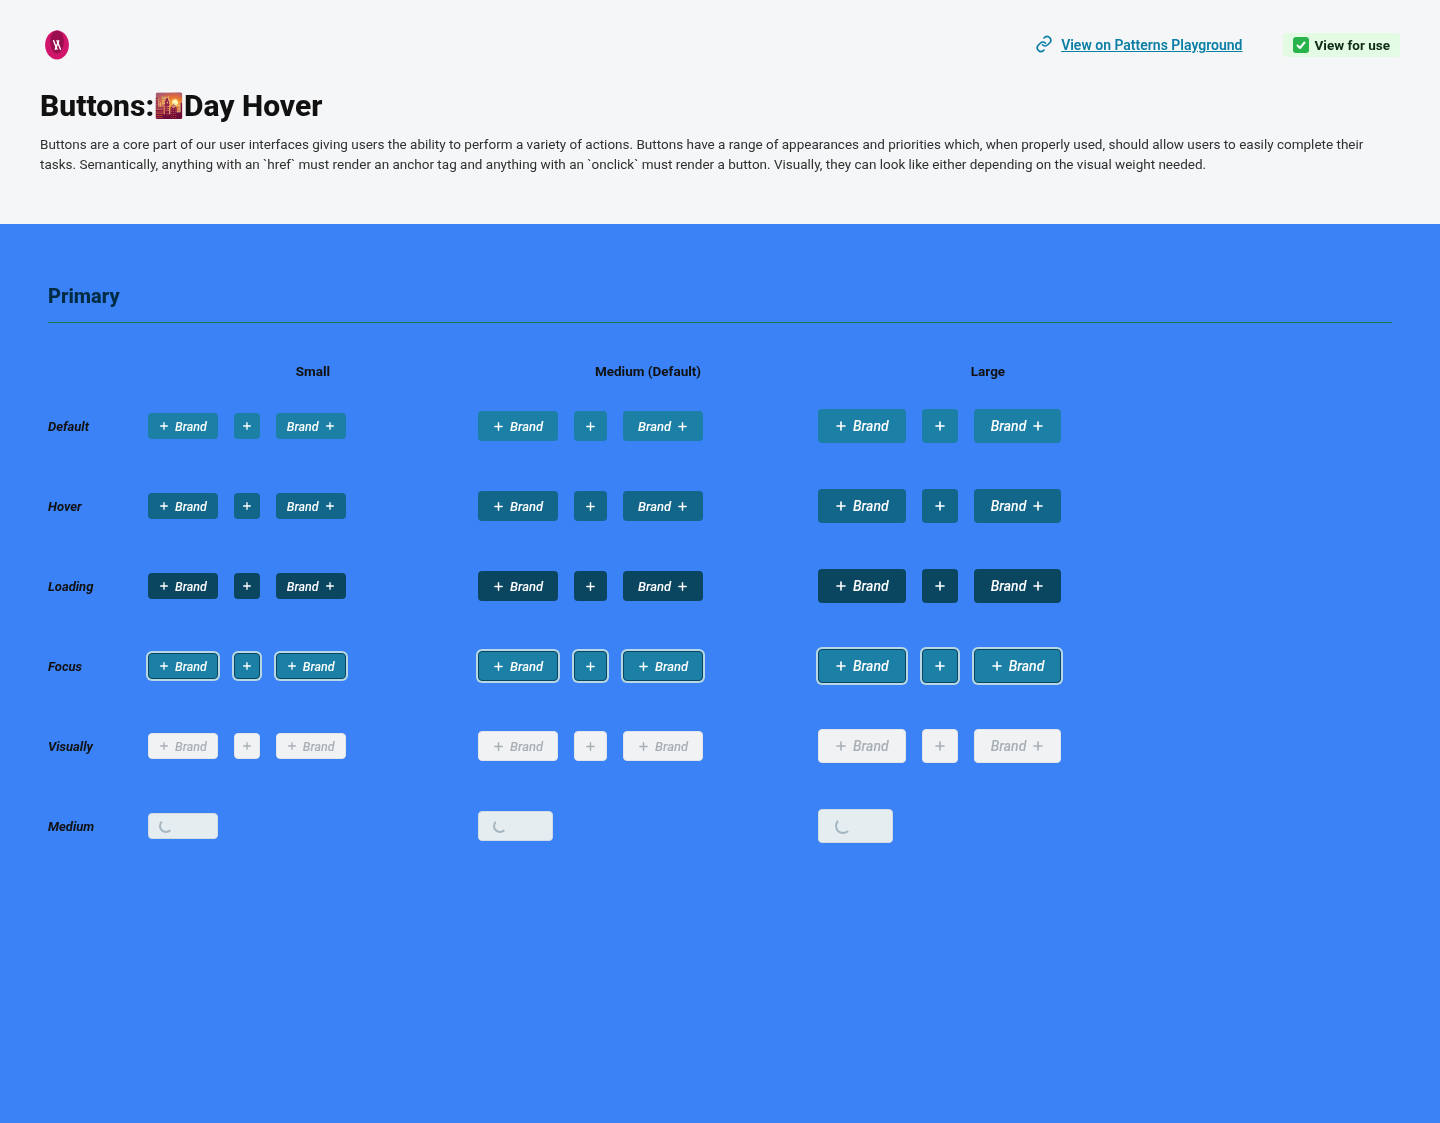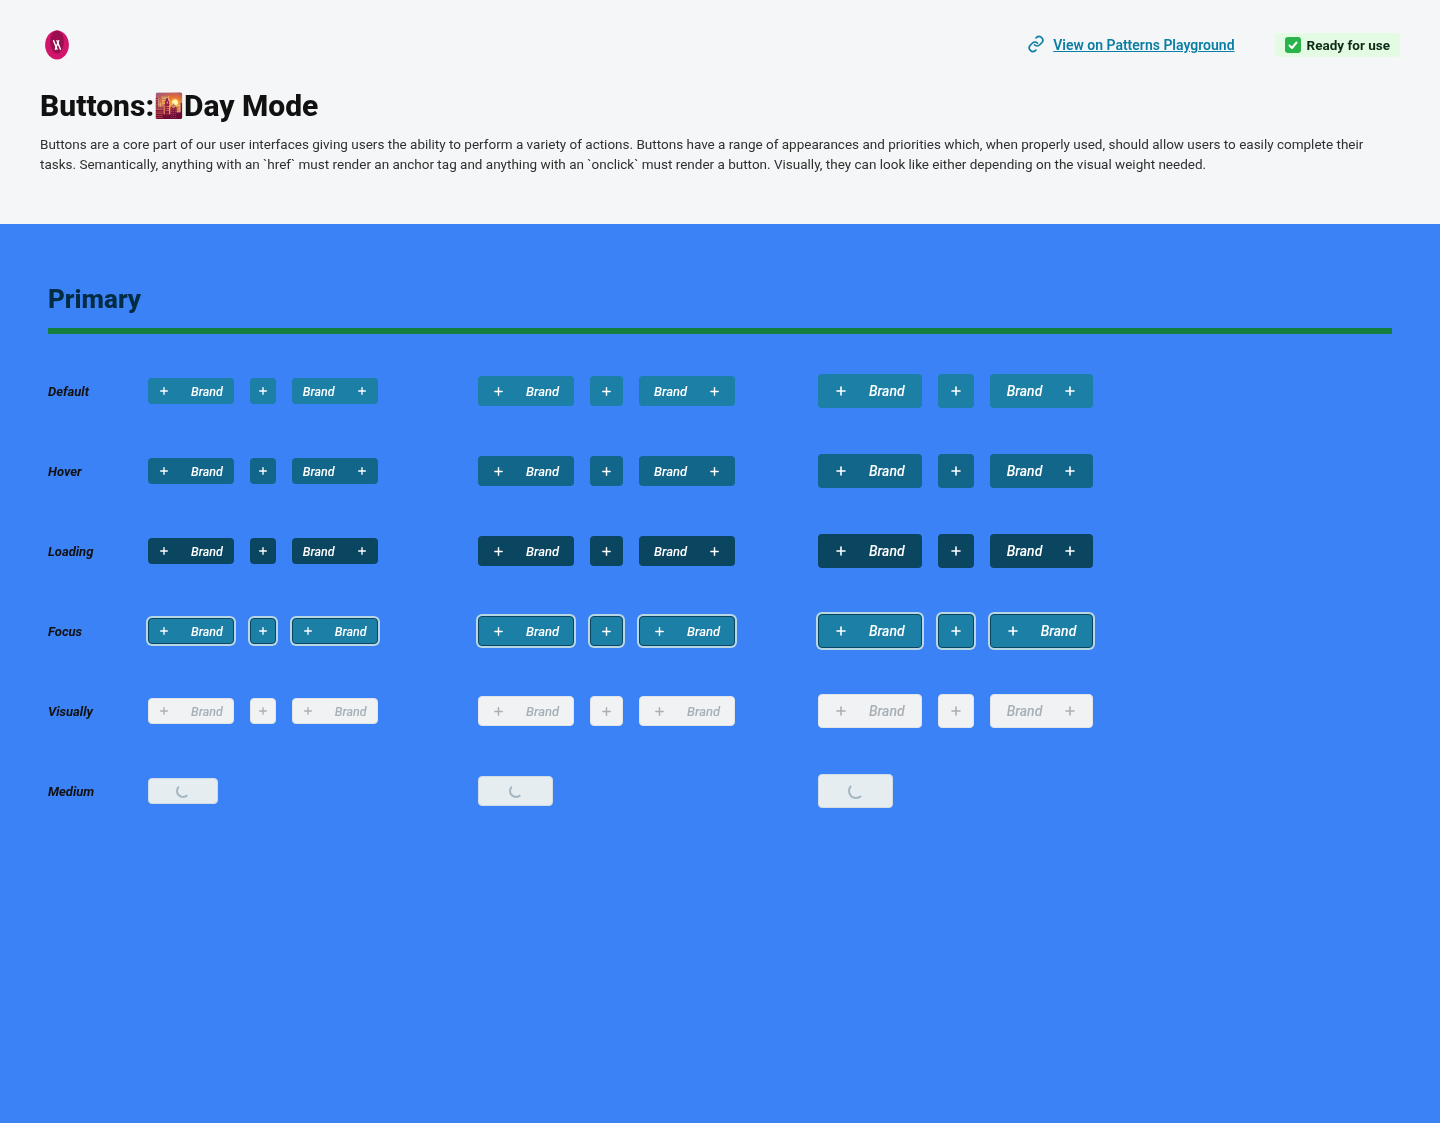--- a/index.html
+++ b/index.html
@@ -12,31 +12,31 @@
   .link-row{display:flex;align-items:center;gap:8px;color:#0a7ea4;font-weight:600;font-size:14px;}
   .link-row svg{width:18px;height:18px;}
   .badge{display:flex;align-items:center;gap:6px;background:#e3fbe3;border-radius:4px;padding:4px 10px;font-weight:700;font-size:13.5px;color:#0d2b16;}
   .check{width:16px;height:16px;background:#29b34a;border-radius:3px;display:flex;align-items:center;justify-content:center;}
   .check svg{width:12px;height:12px;}
   h1.page-title{font-size:30px;font-weight:800;color:#111;margin-bottom:12px;display:flex;align-items:center;gap:0;}
   h1.page-title .emoji{font-size:24px;}
   .desc{font-size:13.5px;line-height:1.45;color:#303030;max-width:1360px;}
 
   .body-area{padding:60px 48px 0 48px;}
-  .section-title{font-size:26px;font-weight:800;color:#022c43;border-bottom:6px solid #15803d;padding-bottom:14px;margin-bottom:40px;}
+  .section-title{font-size:20px;font-weight:800;color:#022c43;border-bottom:1px solid #15803d;padding-bottom:14px;margin-bottom:40px;}
 
   .col-heads{display:grid;grid-template-columns:100px 330px 340px 340px;gap:0;margin-bottom:30px;}
   .col-heads>div{font-size:13.5px;font-weight:700;color:#111;text-align:center;}
   .col-heads>div:first-child{text-align:left;}
 
   .row{display:grid;grid-template-columns:100px 330px 340px 340px;align-items:center;margin-bottom:46px;font-style:italic;}
   .row-label{font-size:13px;font-weight:700;color:#111;}
   .cell{display:flex;align-items:center;gap:16px;}
 
-  .btn{display:inline-flex;align-items:center;justify-content:center;gap:22px;border-radius:4px;font-weight:500;white-space:nowrap;border:1px solid transparent;}
+  .btn{display:inline-flex;align-items:center;gap:6px;border-radius:4px;font-weight:500;white-space:nowrap;border:1px solid transparent;}
   .btn .plus{display:inline-flex;}
   .btn-sm{height:26px;padding:0 10px;font-size:12.5px;}
   .btn-sm.icon-only{padding:0 7px;}
   .btn-md{height:30px;padding:0 14px;font-size:13px;}
   .btn-md.icon-only{padding:0 10px;}
   .btn-lg{height:34px;padding:0 16px;font-size:14px;}
   .btn-lg.icon-only{padding:0 11px;}
 
   .primary-default{background:#1b7fa6;color:#fff;}
   .primary-hover{background:#11668a;color:#fff;}
@@ -76,35 +76,41 @@
             </svg>
           </span>
           <span>View on Patterns Playground</span>
         </a>
         <div class="badge">
           <span class="check">
             <svg viewBox="0 0 12 12" fill="none" stroke="#fff" stroke-width="2" stroke-linecap="round" stroke-linejoin="round">
                 <polyline points="2.5 6.5 5 9 9.5 3.5"></polyline>
               </svg>
           </span>
-          <span>Ready for use</span>
+          <span>View for use</span>
         </div>
       </div>
     </div>
     <h1 class="page-title">
       <span>Buttons:</span>
       <span class="emoji">🌇</span>
-      <span>Day Mode</span>
+      <span>Day Hover</span>
     </h1>
     <p class="desc">Buttons are a core part of our user interfaces giving users the ability to perform a variety of actions. Buttons have a range of appearances and priorities which, when properly used, should allow users to easily complete their tasks. Semantically, anything with an `href` must render an anchor tag and anything with an `onclick` must render a button. Visually, they can look like either depending on the visual weight needed.</p>
   </div>
 
   <div class="body-area">
     <h2 class="section-title">Primary</h2>
 
+    <div class="col-heads">
+      <div></div>
+      <div>Small</div>
+      <div>Medium (Default)</div>
+      <div>Large</div>
+    </div>
 
     <div id="matrix">
         <div class="row">
           <div class="row-label">Default</div>
           <div class="cell">
             <span class="btn btn-sm primary-default">
               <span class="plus">
                 <svg class="plus-svg" width="10" height="10" viewBox="0 0 12 12" fill="none" stroke-width="1.6" stroke-linecap="round">
                   <line x1="6" y1="2" x2="6" y2="10"></line>
                   <line x1="2" y1="6" x2="10" y2="6"></line>

